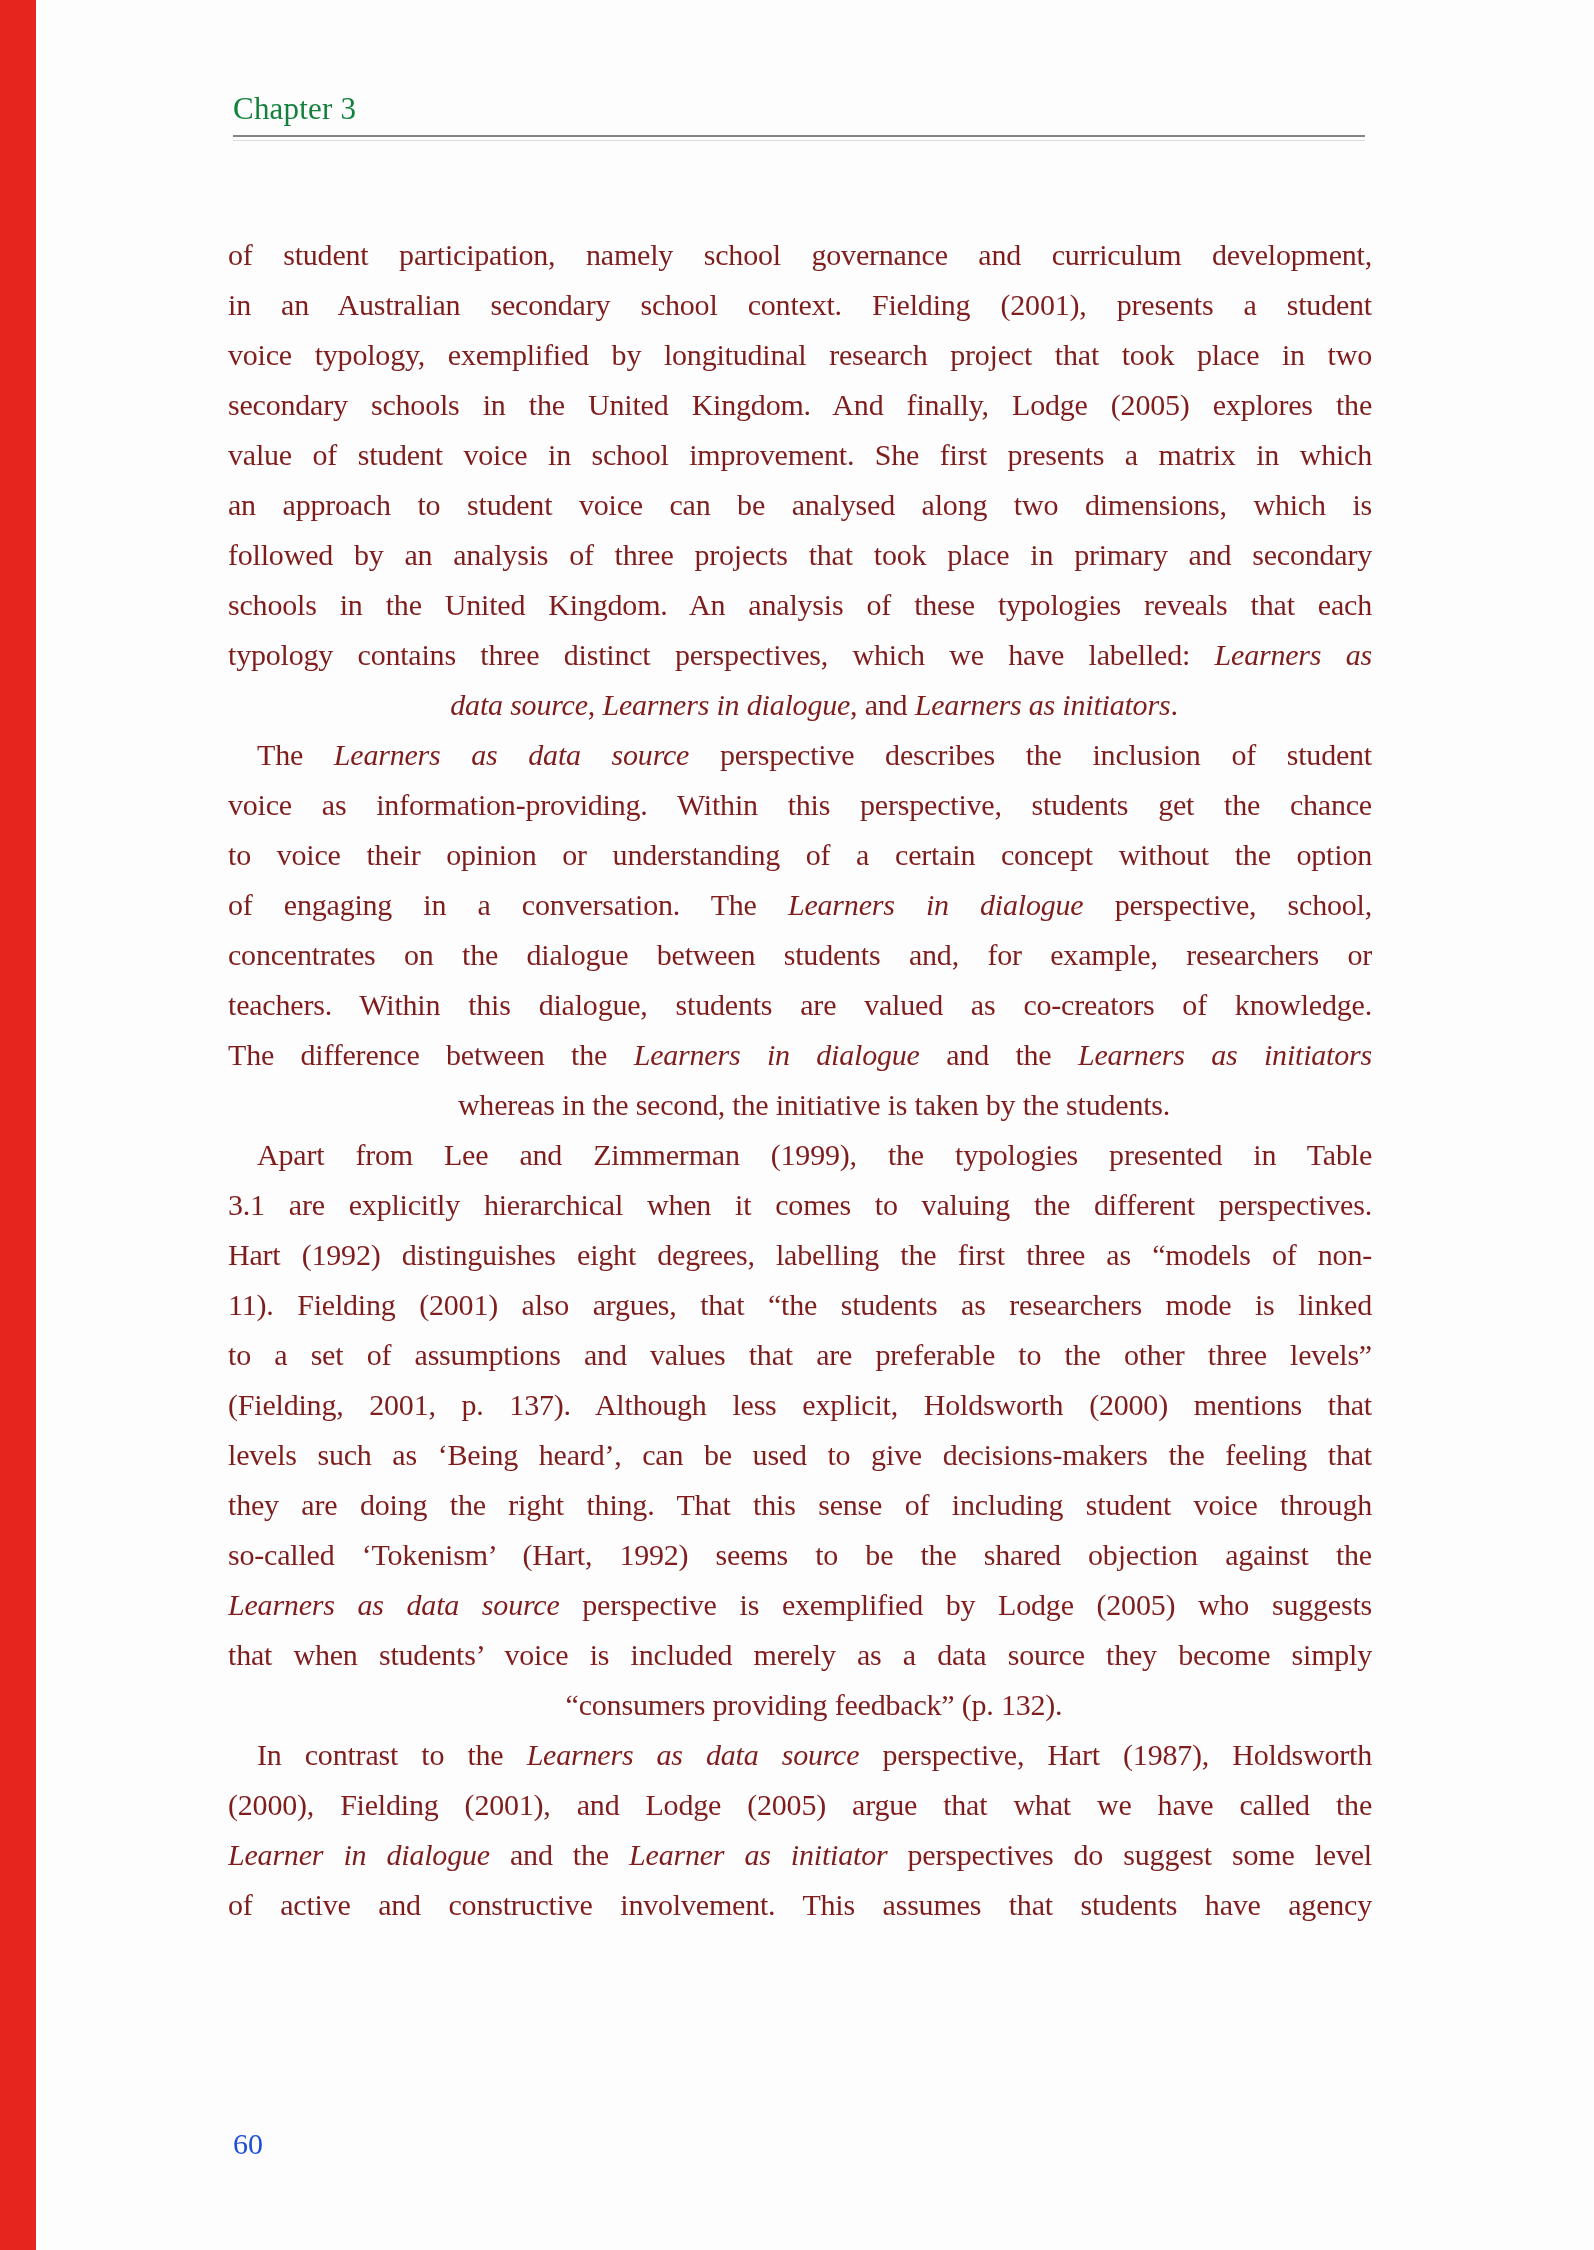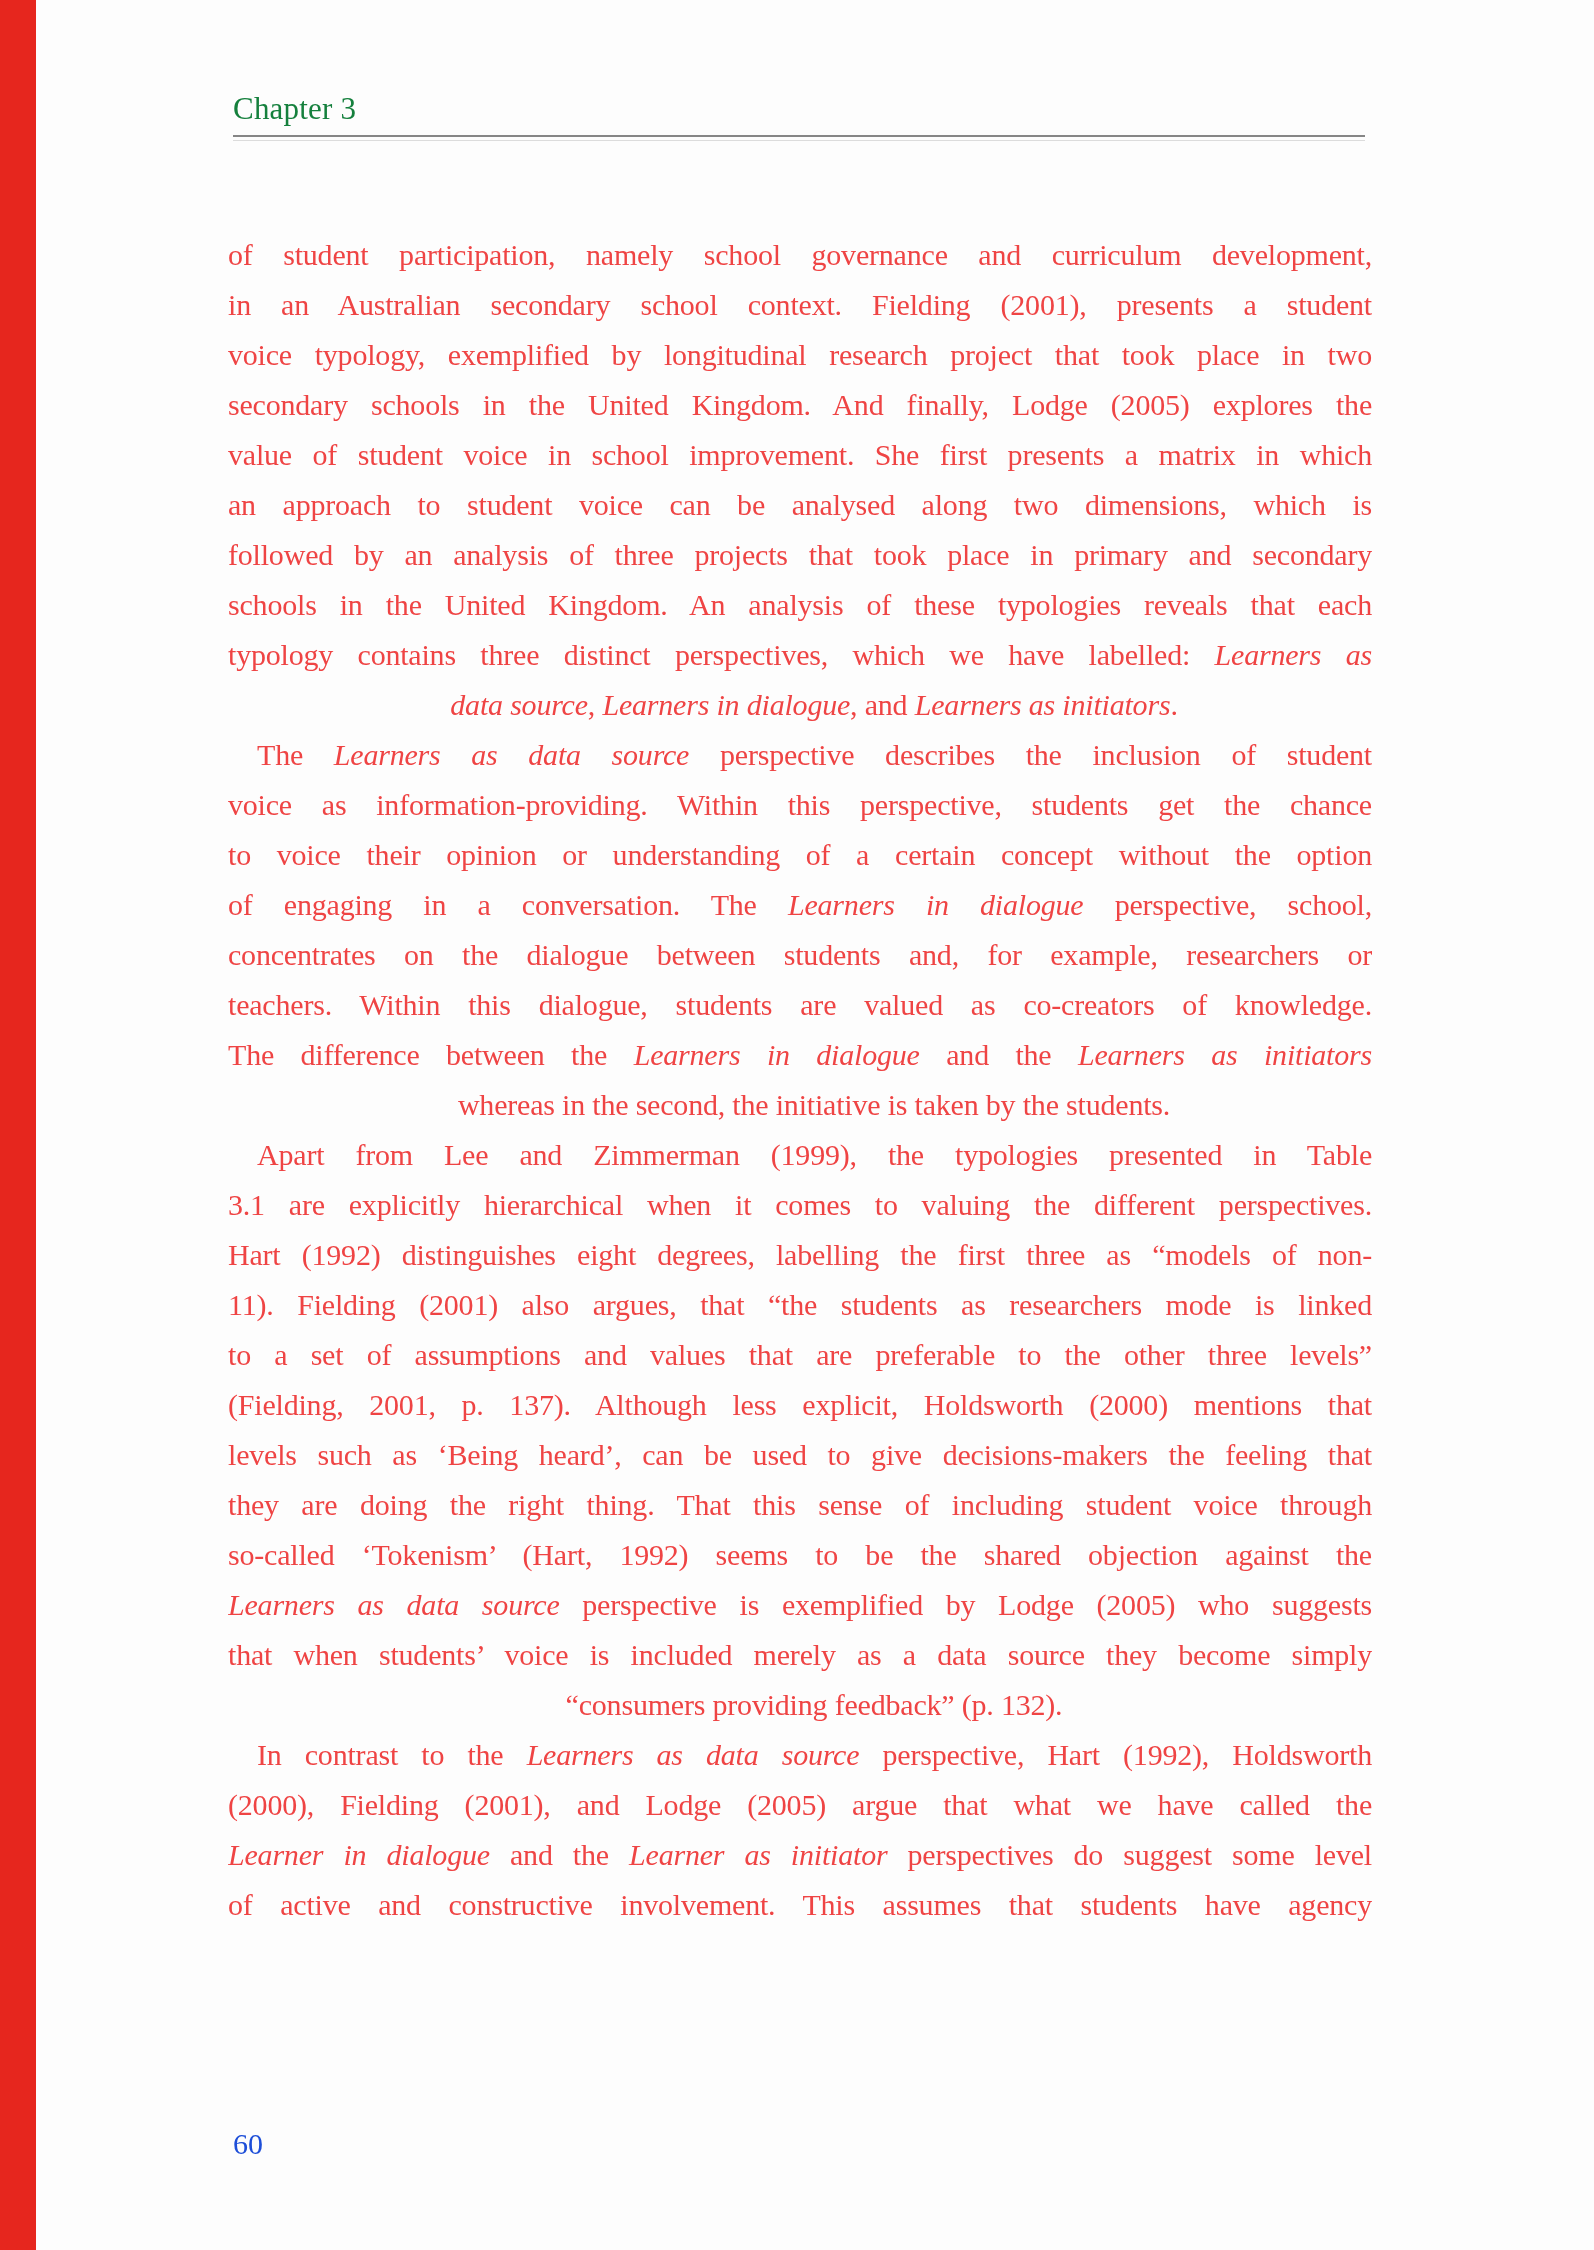--- a/index.html
+++ b/index.html
@@ -40,21 +40,21 @@
   .body-text {
     position: absolute;
     left: 228px; top: 230px;
     width: 1144px;
   }
   .line {
     height: 50px;
     line-height: 50px;
     font-size: 30px;
     letter-spacing: -0.2px;
-    color: #ef4444;
+    color: #7f1d1d;
     text-align: justify;
     text-align-last: justify;
     overflow: hidden;
   }
   .line.indent { text-indent: 29px; }
   .line.para-end { text-align: center; text-align-last: auto; margin-left: 28px; }
   .line em { font-style: italic; }
   .page-number {
     position: absolute;
     left: 233px; top: 2126px;
@@ -95,19 +95,19 @@
       <div class="line"><span>Hart (1992) distinguishes eight degrees, labelling the first three as “models of non-</span></div>
       <div class="line"><span>11). Fielding (2001) also argues, that “the students as researchers mode is linked</span></div>
       <div class="line"><span>to a set of assumptions and values that are preferable to the other three levels”</span></div>
       <div class="line"><span>(Fielding, 2001, p. 137). Although less explicit, Holdsworth (2000) mentions that</span></div>
       <div class="line"><span>levels such as ‘Being heard’, can be used to give decisions-makers the feeling that</span></div>
       <div class="line"><span>they are doing the right thing. That this sense of including student voice through</span></div>
       <div class="line"><span>so-called ‘Tokenism’ (Hart, 1992) seems to be the shared objection against the</span></div>
       <div class="line"><em>Learners as data source</em><span> perspective is exemplified by Lodge (2005) who suggests</span></div>
       <div class="line"><span>that when students’ voice is included merely as a data source they become simply</span></div>
       <div class="line para-end"><span>“consumers providing feedback” (p. 132).</span></div>
-      <div class="line indent"><span>In contrast to the </span><em>Learners as data source</em><span> perspective, Hart (1992), Holdsworth</span></div>
+      <div class="line indent"><span>In contrast to the </span><em>Learners as data source</em><span> perspective, Hart (1987), Holdsworth</span></div>
       <div class="line"><span>(2000), Fielding (2001), and Lodge (2005) argue that what we have called the</span></div>
       <div class="line"><em>Learner in dialogue</em><span> and the </span><em>Learner as initiator</em><span> perspectives do suggest some level</span></div>
       <div class="line"><span>of active and constructive involvement. This assumes that students have agency</span></div>
     </div>
   <div class="page-number">60</div>
 </div>
 
 </body></html>

